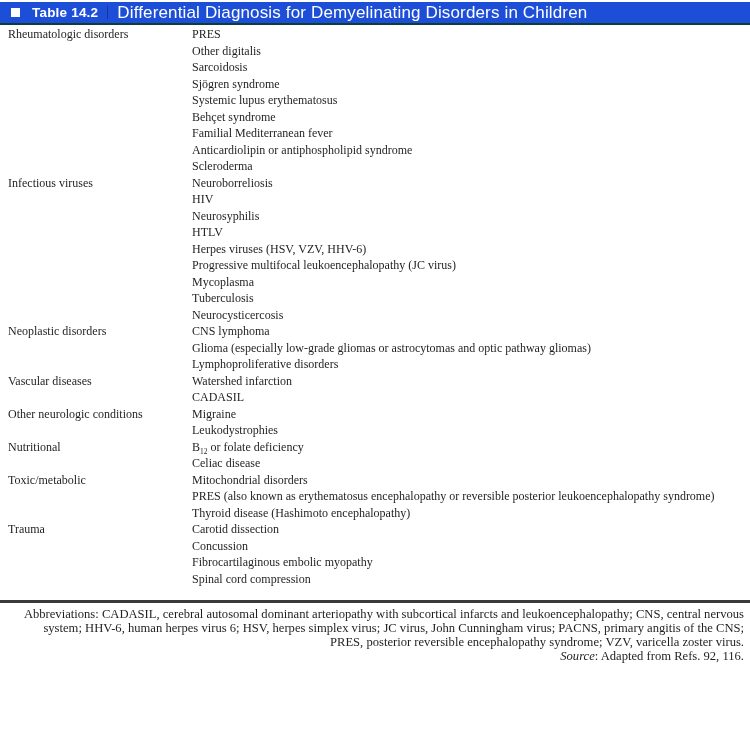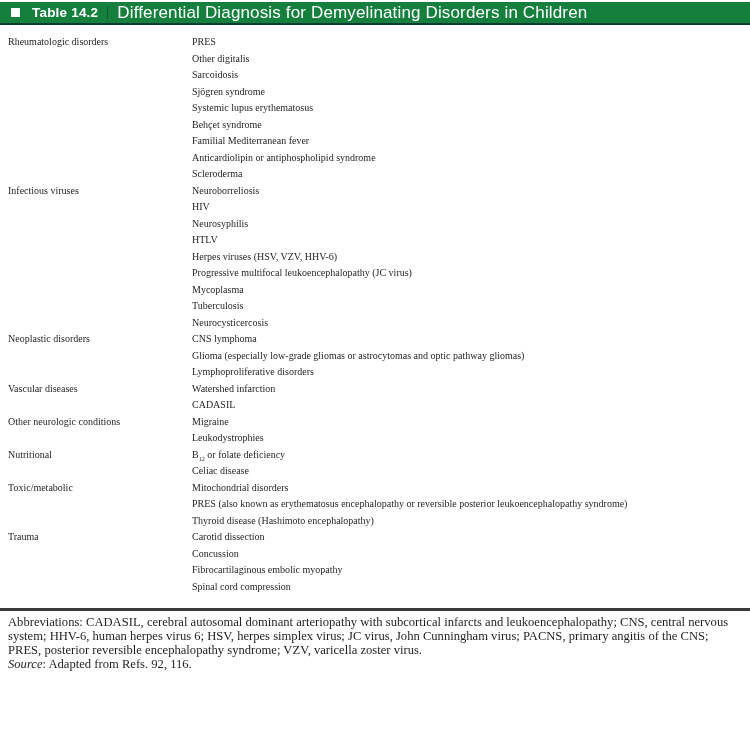--- a/index.html
+++ b/index.html
@@ -36,46 +36,46 @@
     width: 1px; height: 13px;
     background: rgba(0,0,0,0.30);
     margin-left: 9px; flex: 0 0 auto;
   }
   .tbl-title {
     font-size: 17px; margin-left: 9px;
     white-space: nowrap; letter-spacing: 0.15px;
   }
   
   .tbl-body {
-    padding: 9px 4px 0 8px;
-    font-size: 10px;
+    padding: 1px 4px 0 8px;
+    font-size: 12px;
     line-height: 16.5px;
   }
   .row { display: flex; align-items: flex-start; }
   .cat { flex: 0 0 184px; width: 184px; padding-right: 6px; box-sizing: border-box; }
   .items { flex: 1 1 auto; max-width: 552px; }
   .item { padding-left: 14px; text-indent: -14px; }
   .item sub { font-size: 0.62em; line-height: 0; }
   
   .footer {
     margin-top: 13px;
     border-top: 3px solid #3a3a3a;
     padding: 5px 6px 0 8px;
     font-size: 12.6px;
     line-height: 13.9px;
   }
-  .footer p { margin: 0; }
+  .footer p { margin: 0; text-align: right; }
   .src-label { font-style: italic; }
 </style>
 </head>
 <body>
 
 <div class="page" style="color: rgb(31, 31, 31);">
 
-  <div class="header-bar" style="background: #15803d; border-bottom-color: rgb(14, 62, 51); color: rgb(255, 255, 255);">
+  <div class="header-bar" style="background: #1d4ed8; border-bottom-color: rgb(14, 62, 51); color: rgb(255, 255, 255);">
     <span class="marker"></span>
     <span class="tbl-label">Table 14.2</span>
     <span class="hdr-divider"></span>
     <span class="tbl-title">Differential Diagnosis for Demyelinating Disorders in Children</span>
   </div>
 
   <div class="tbl-body" id="table-body">
       <div class="row">
       <div class="cat">Rheumatologic disorders</div>
       <div class="items">

